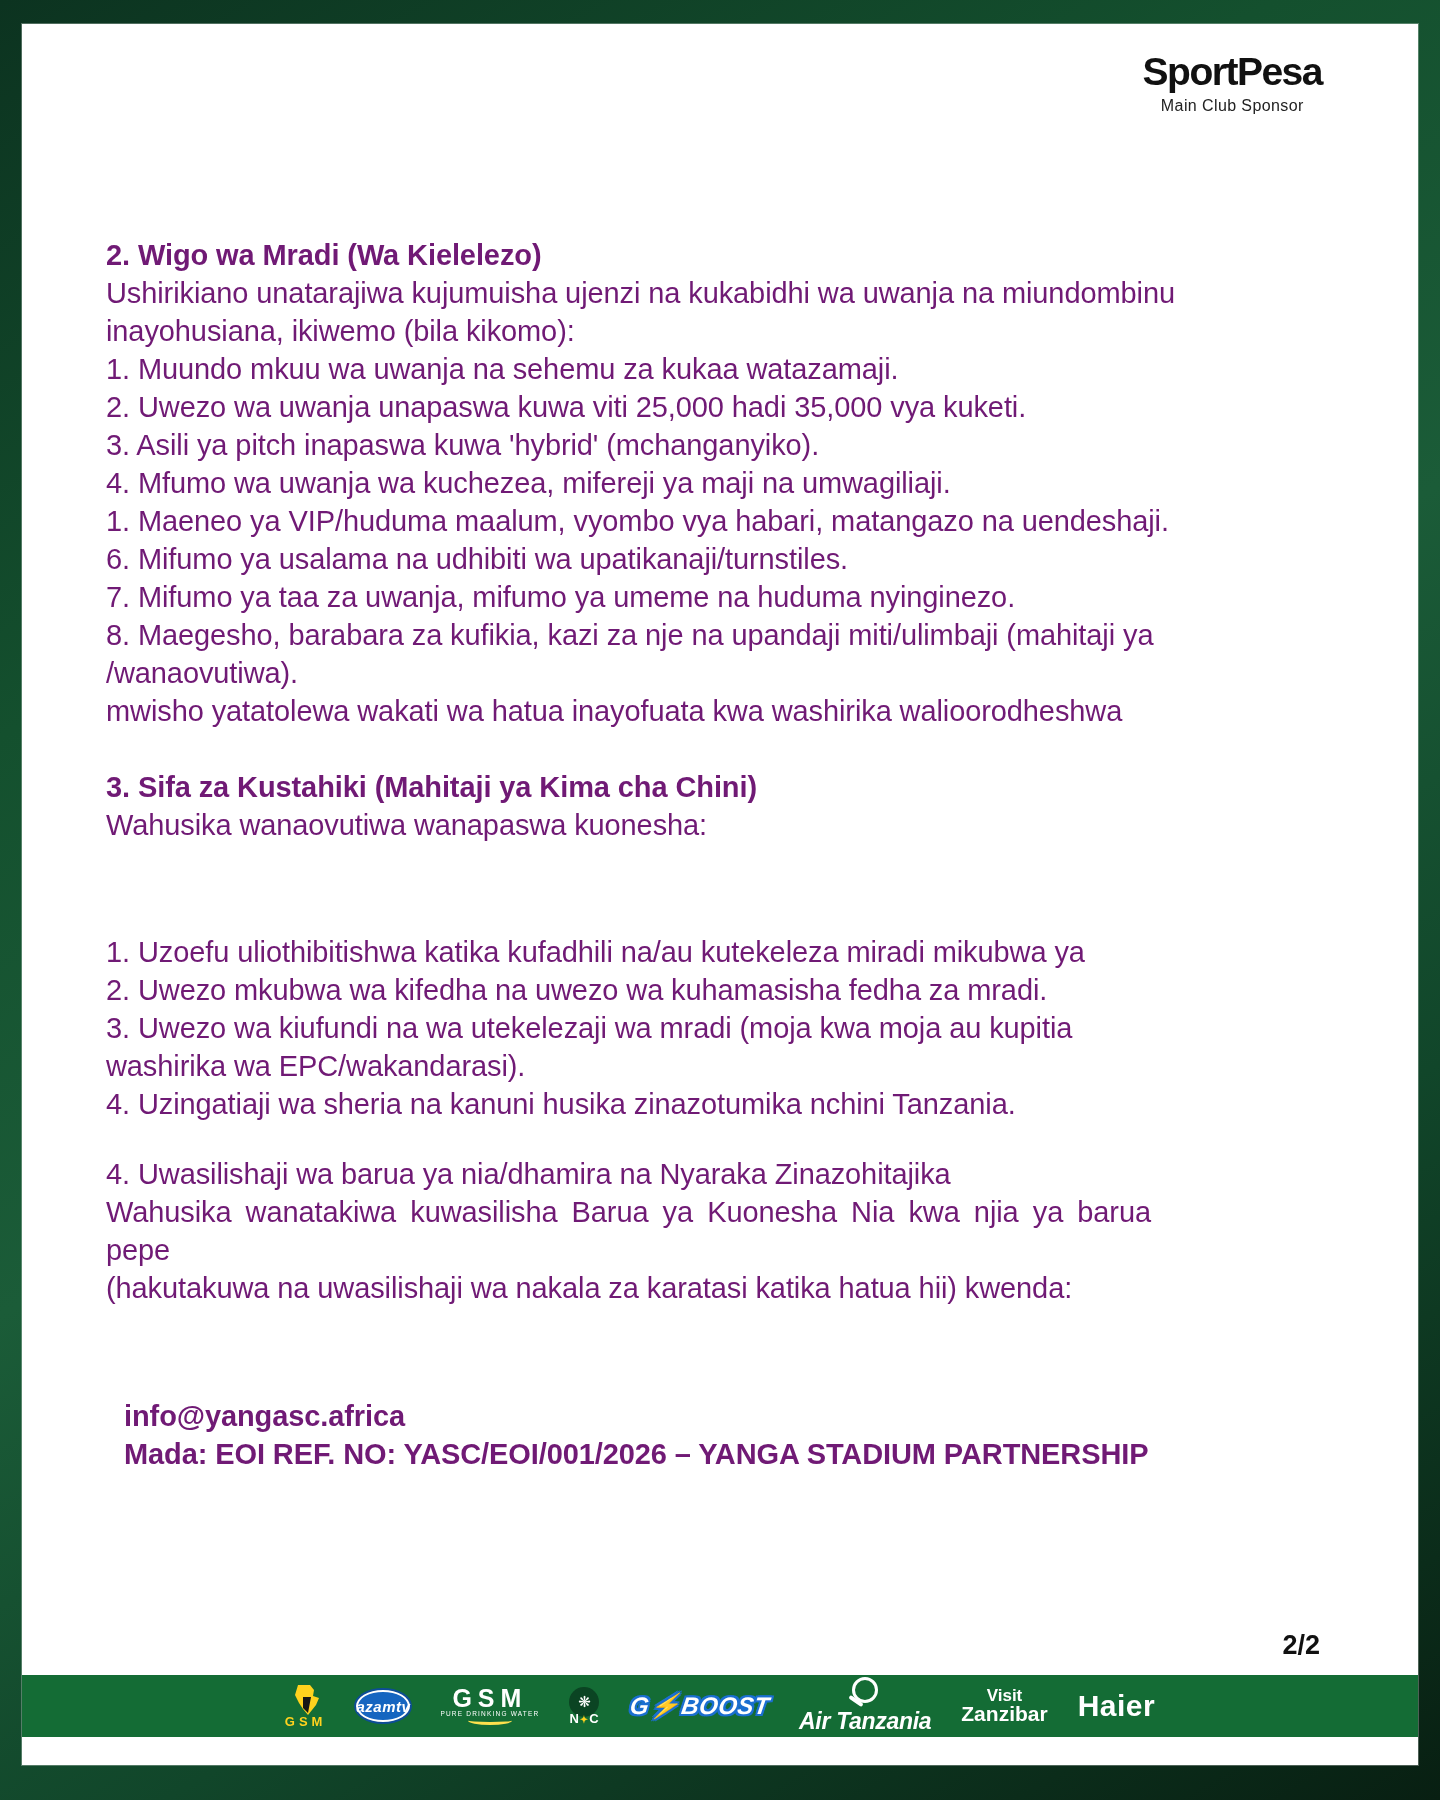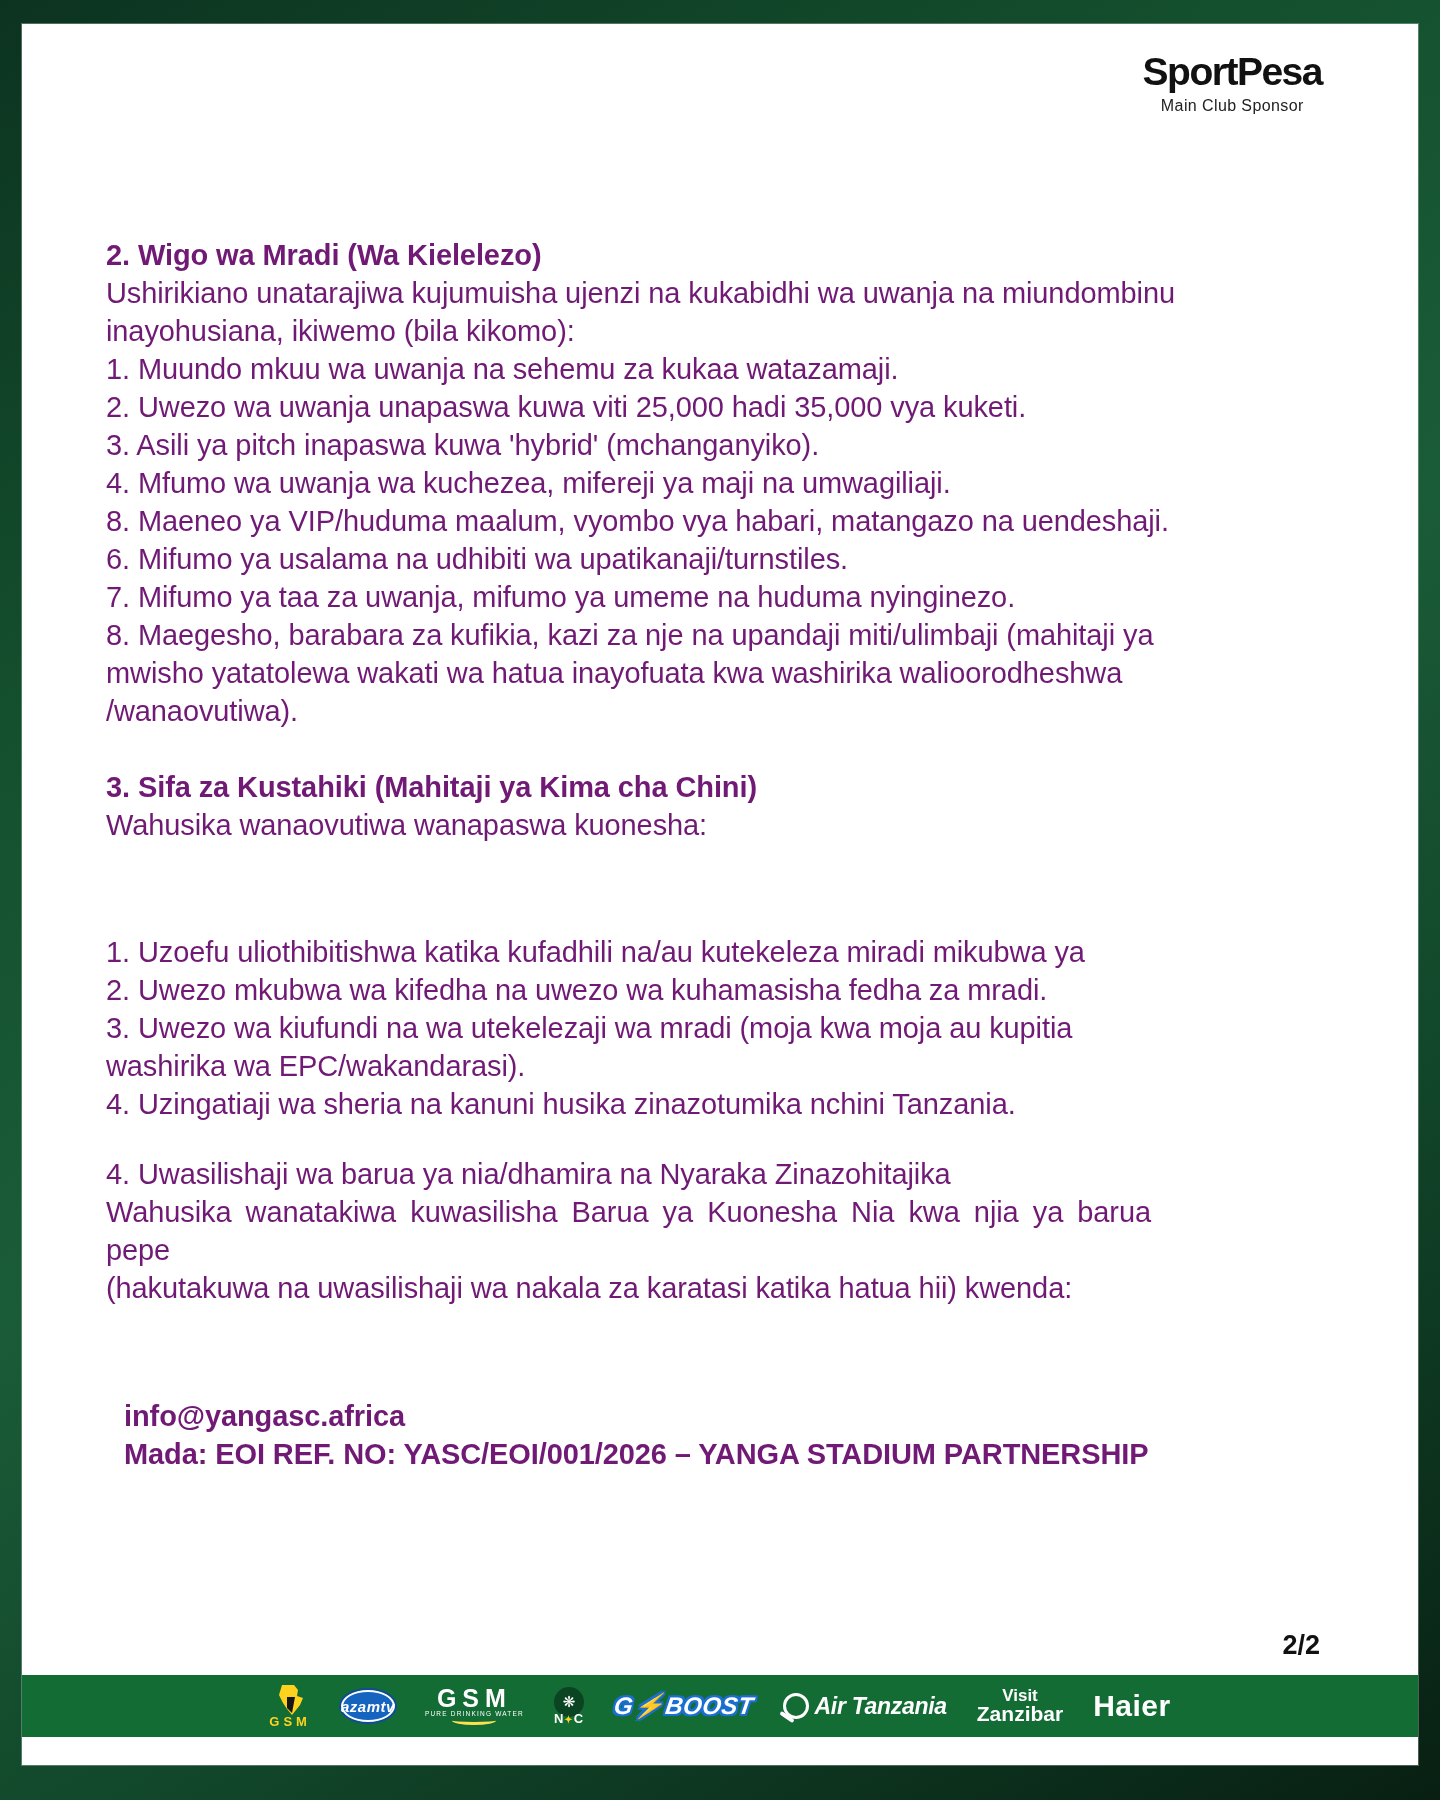--- a/index.html
+++ b/index.html
@@ -68,21 +68,21 @@
   .nc .letters em { font-style:normal; color:#ffd21e; font-size:10px; }
   
   .gboost {
     font-style:italic; font-weight:900; font-size:24px; letter-spacing:.5px;
     transform:skewX(-8deg);
     text-shadow:-2px 0 #1b6fd1, 2px 0 #1b6fd1, 0 -2px #1b6fd1, 0 2px #1b6fd1,
                 -2px -2px #1b6fd1, 2px 2px #1b6fd1, -2px 2px #1b6fd1, 2px -2px #1b6fd1;
   }
   .gboost .bolt { color:#dcecff; padding:0 1px; }
   
-  .airtz { flex-direction:row; gap:5px; }
+  .airtz { flex-direction:column; gap:5px; }
   .airtz .mark {
     width:26px; height:26px; border:3px solid #fff; border-radius:50%;
     position:relative; display:inline-block;
   }
   .airtz .mark::before {
     content:""; position:absolute; left:-7px; bottom:-3px;
     width:16px; height:4px; background:#fff; transform:rotate(35deg); border-radius:2px;
   }
   .airtz .txt { font-weight:800; font-style:italic; font-size:23px; letter-spacing:-.3px; }
   
@@ -107,26 +107,26 @@
       </div>
       <div class="doc-block">
         <div class="doc-line">Ushirikiano unatarajiwa kujumuisha ujenzi na kukabidhi wa uwanja na miundombinu</div>
         <div class="doc-line">inayohusiana, ikiwemo (bila kikomo):</div>
       </div>
       <div class="doc-block" style="">
         <div class="doc-line">1. Muundo mkuu wa uwanja na sehemu za kukaa watazamaji.</div>
         <div class="doc-line">2. Uwezo wa uwanja unapaswa kuwa viti 25,000 hadi 35,000 vya kuketi.</div>
         <div class="doc-line">3. Asili ya pitch inapaswa kuwa 'hybrid' (mchanganyiko).</div>
         <div class="doc-line">4. Mfumo wa uwanja wa kuchezea, mifereji ya maji na umwagiliaji.</div>
-        <div class="doc-line">8. Maeneo ya VIP/huduma maalum, vyombo vya habari, matangazo na uendeshaji.</div>
+        <div class="doc-line">1. Maeneo ya VIP/huduma maalum, vyombo vya habari, matangazo na uendeshaji.</div>
         <div class="doc-line">6. Mifumo ya usalama na udhibiti wa upatikanaji/turnstiles.</div>
         <div class="doc-line">7. Mifumo ya taa za uwanja, mifumo ya umeme na huduma nyinginezo.</div>
         <div class="doc-line">8. Maegesho, barabara za kufikia, kazi za nje na upandaji miti/ulimbaji (mahitaji ya</div>
+        <div class="doc-line">/wanaovutiwa).</div>
         <div class="doc-line">mwisho yatatolewa wakati wa hatua inayofuata kwa washirika walioorodheshwa</div>
-        <div class="doc-line">/wanaovutiwa).</div>
       </div>
       <div class="doc-block bold" style="margin-top: 38px;">
         <div class="doc-line">3. Sifa za Kustahiki (Mahitaji ya Kima cha Chini)</div>
       </div>
       <div class="doc-block">
         <div class="doc-line">Wahusika wanaovutiwa wanapaswa kuonesha:</div>
       </div>
       <div class="doc-block" style="margin-top: 89px;">
         <div class="doc-line">1. Uzoefu uliothibitishwa katika kufadhili na/au kutekeleza miradi mikubwa ya</div>
         <div class="doc-line">2. Uwezo mkubwa wa kifedha na uwezo wa kuhamasisha fedha za mradi.</div>

